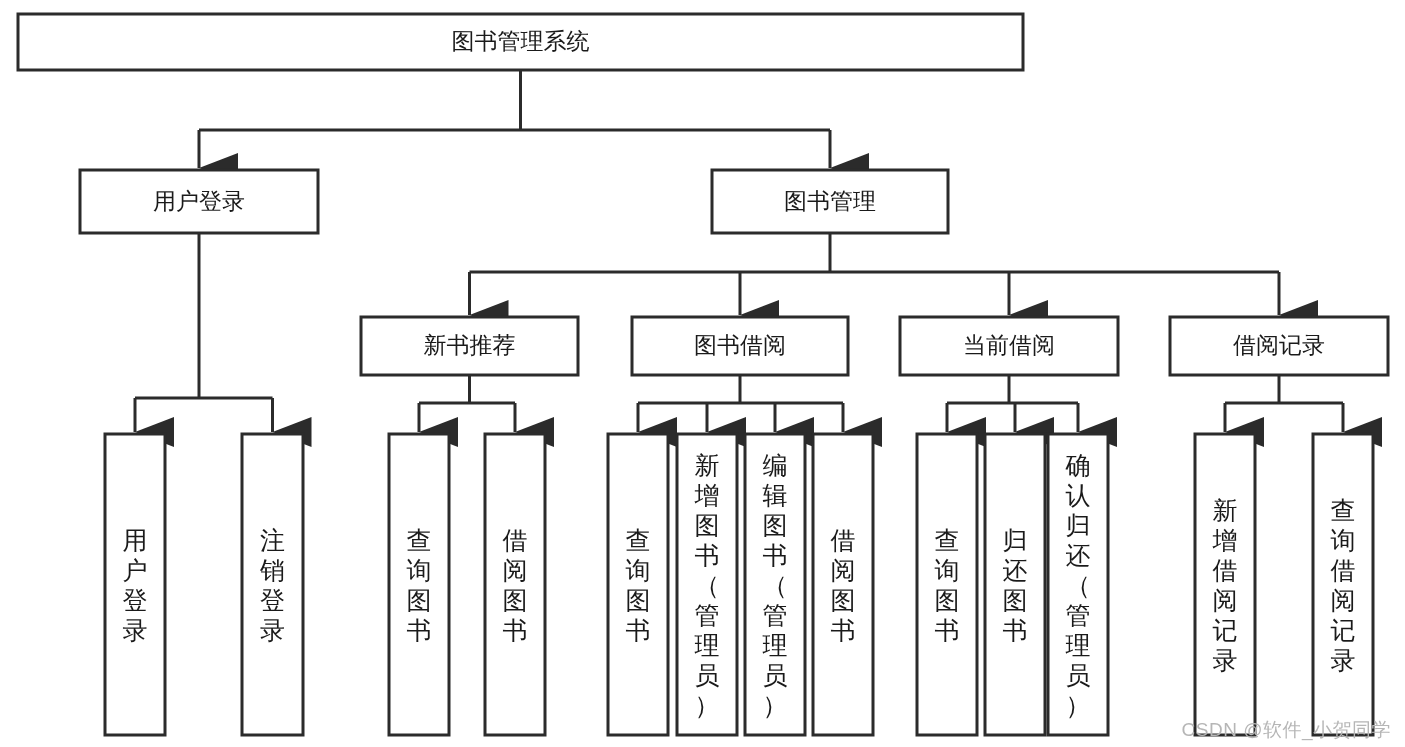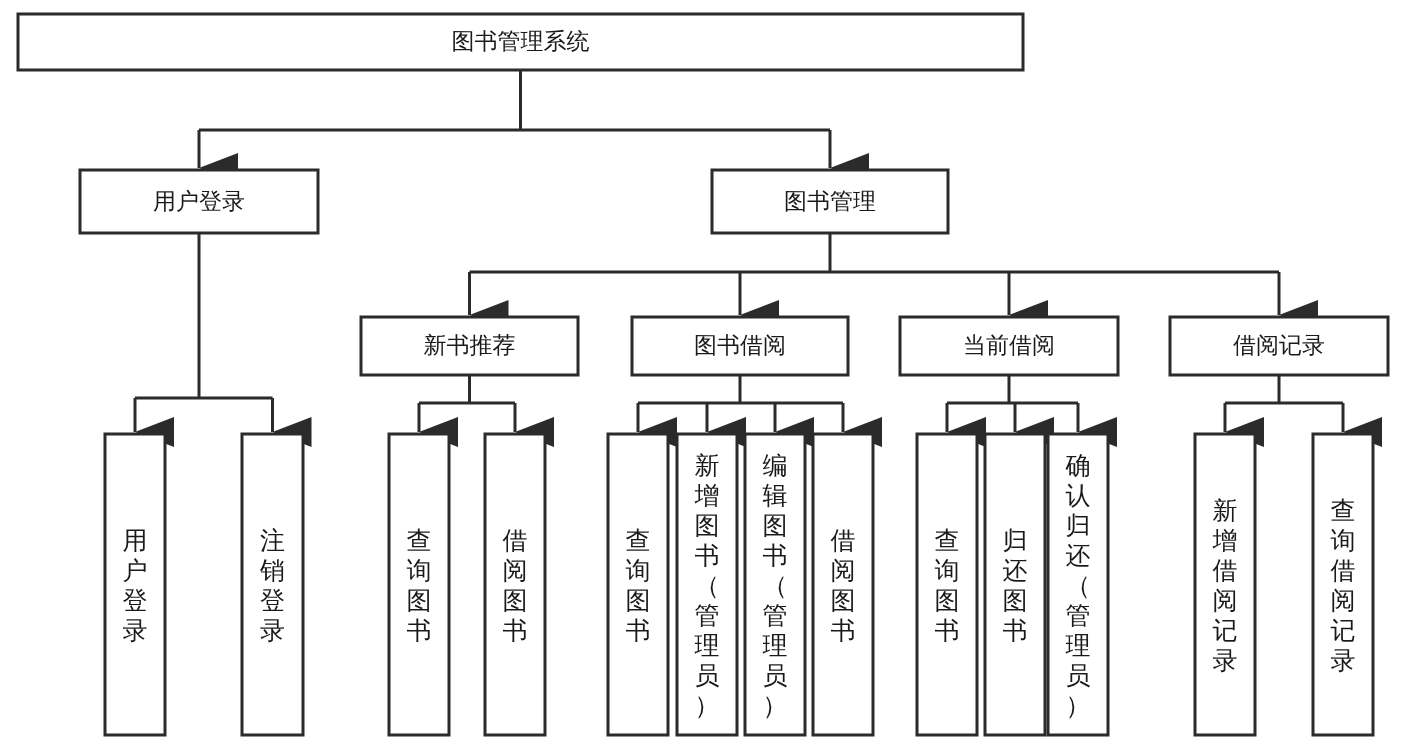--- a/index.html
+++ b/index.html
@@ -187,13 +187,14 @@
           <rect x="1195" y="434" width="60" height="301" class="node-box"></rect>
           <text class="node-label-vertical" x="1225" y="518.5"><tspan x="1225">新</tspan><tspan x="1225" dy="30">增</tspan><tspan x="1225" dy="30">借</tspan><tspan x="1225" dy="30">阅</tspan><tspan x="1225" dy="30">记</tspan><tspan x="1225" dy="30">录</tspan></text>
         </g>
         <g>
           <rect x="1313" y="434" width="60" height="301" class="node-box"></rect>
           <text class="node-label-vertical" x="1343" y="518.5"><tspan x="1343">查</tspan><tspan x="1343" dy="30">询</tspan><tspan x="1343" dy="30">借</tspan><tspan x="1343" dy="30">阅</tspan><tspan x="1343" dy="30">记</tspan><tspan x="1343" dy="30">录</tspan></text>
         </g>
       </g>
   </svg>
 
+  <div class="watermark-text">CSDN @软件_小贺同学</div>
 </div>
 
 </body></html>

